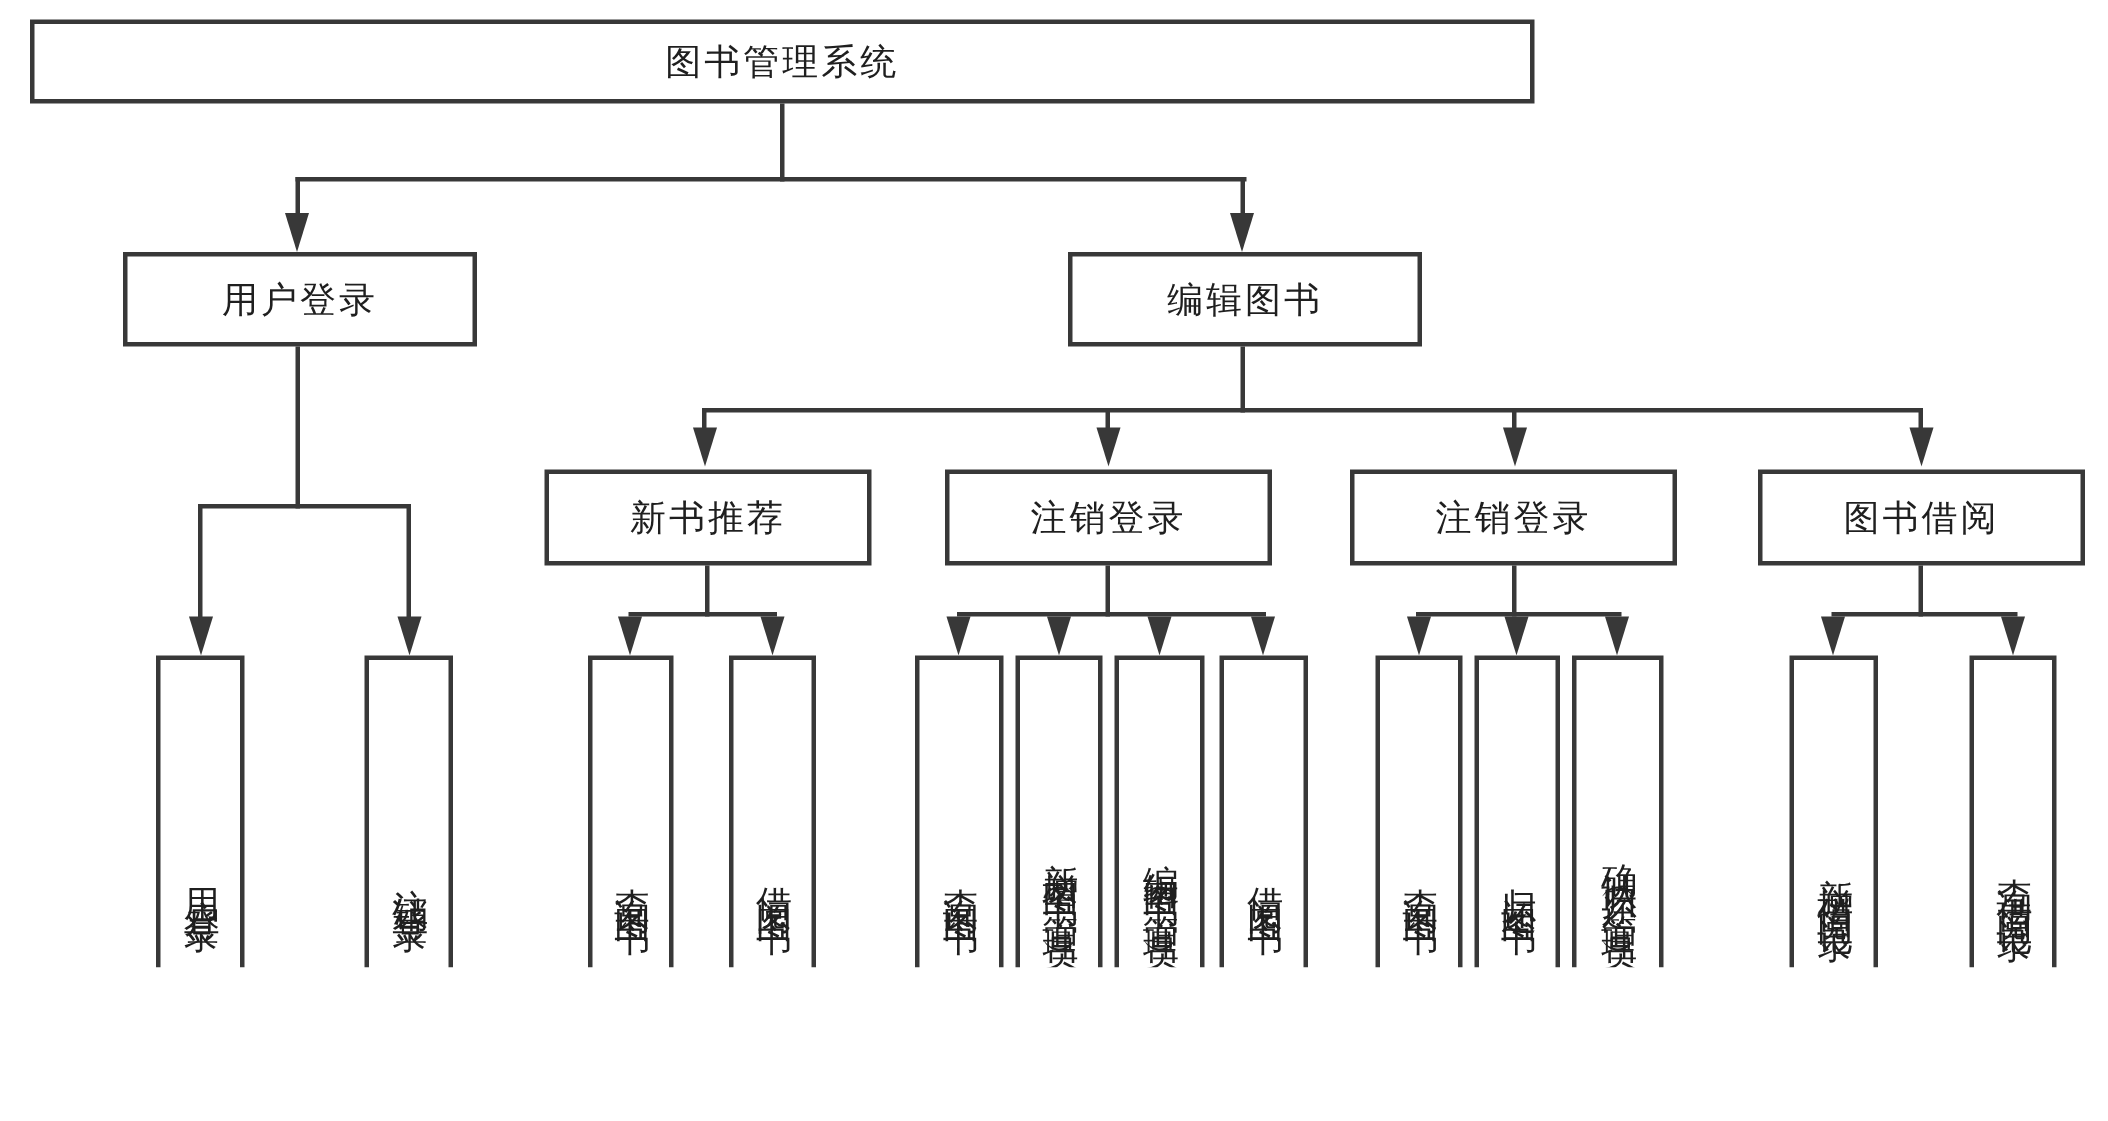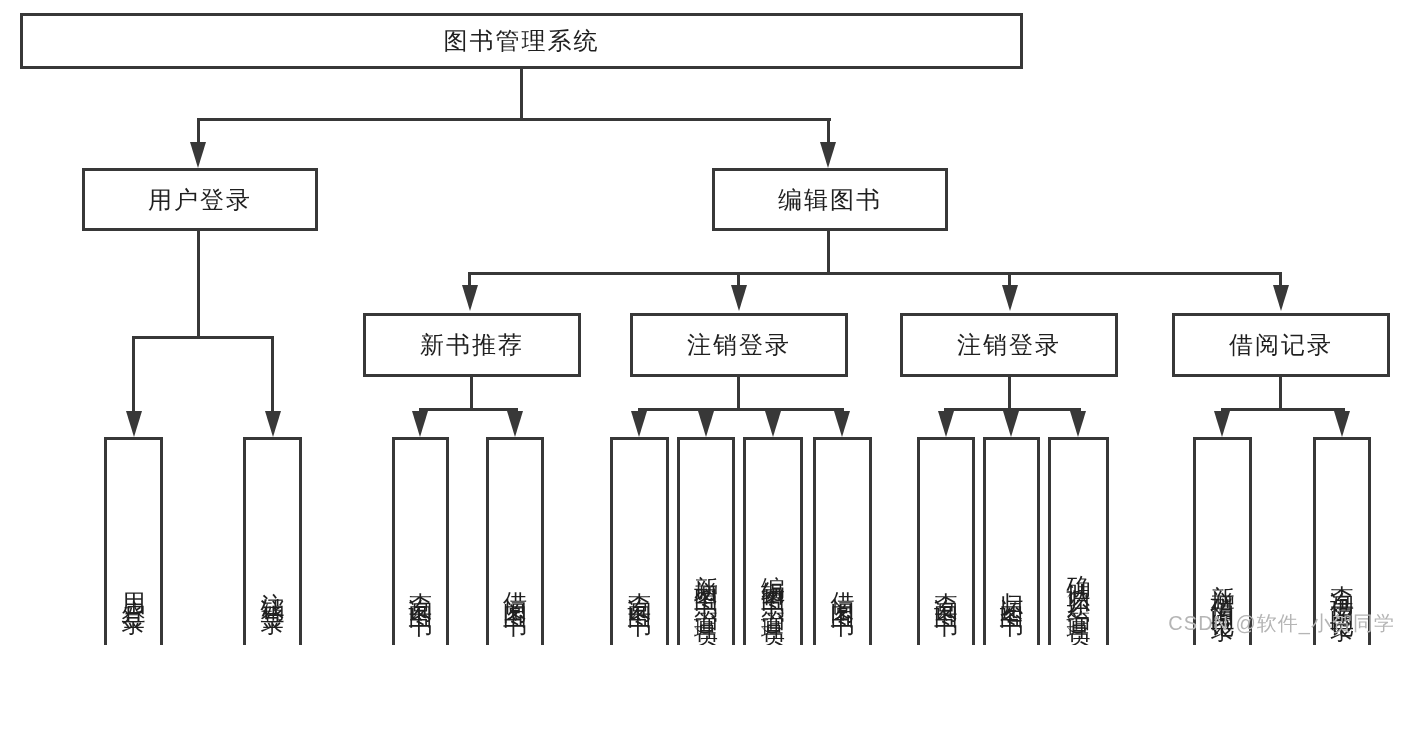--- a/index.html
+++ b/index.html
@@ -116,21 +116,21 @@
   <div class="hbox" style="left:363px;top:313px;width:218px;height:64px;">
     <span>新书推荐</span>
   </div>
   <div class="hbox" style="left:630px;top:313px;width:218px;height:64px;">
     <span>注销登录</span>
   </div>
   <div class="hbox" style="left:900px;top:313px;width:218px;height:64px;">
     <span>注销登录</span>
   </div>
   <div class="hbox" style="left:1172px;top:313px;width:218px;height:64px;">
-    <span>借阅记录</span>
+    <span>图书借阅</span>
   </div>
 
   <div class="vline" style="left:470px;top:377px;height:34px;"></div>
   <div class="hline" style="left:419px;top:408px;width:99px;"></div>
   <div class="arrow" style="left:412px;top:411px;"></div>
   <div class="arrow" style="left:507px;top:411px;"></div>
 
   <div class="vline" style="left:737px;top:377px;height:34px;"></div>
   <div class="hline" style="left:638px;top:408px;width:206px;"></div>
   <div class="arrow" style="left:631px;top:411px;"></div>
@@ -186,15 +186,14 @@
     <span class="vtext">确认归还（管理员）</span>
   </div>
 
   <div class="vbox" style="left:1193px;width:59px;">
     <span class="vtext">新增借阅记录</span>
   </div>
   <div class="vbox" style="left:1313px;width:58px;">
     <span class="vtext">查询借阅记录</span>
   </div>
 
-  <div class="watermark">CSDN @软件_小贺同学</div>
 
 </div>
 
 </body></html>

